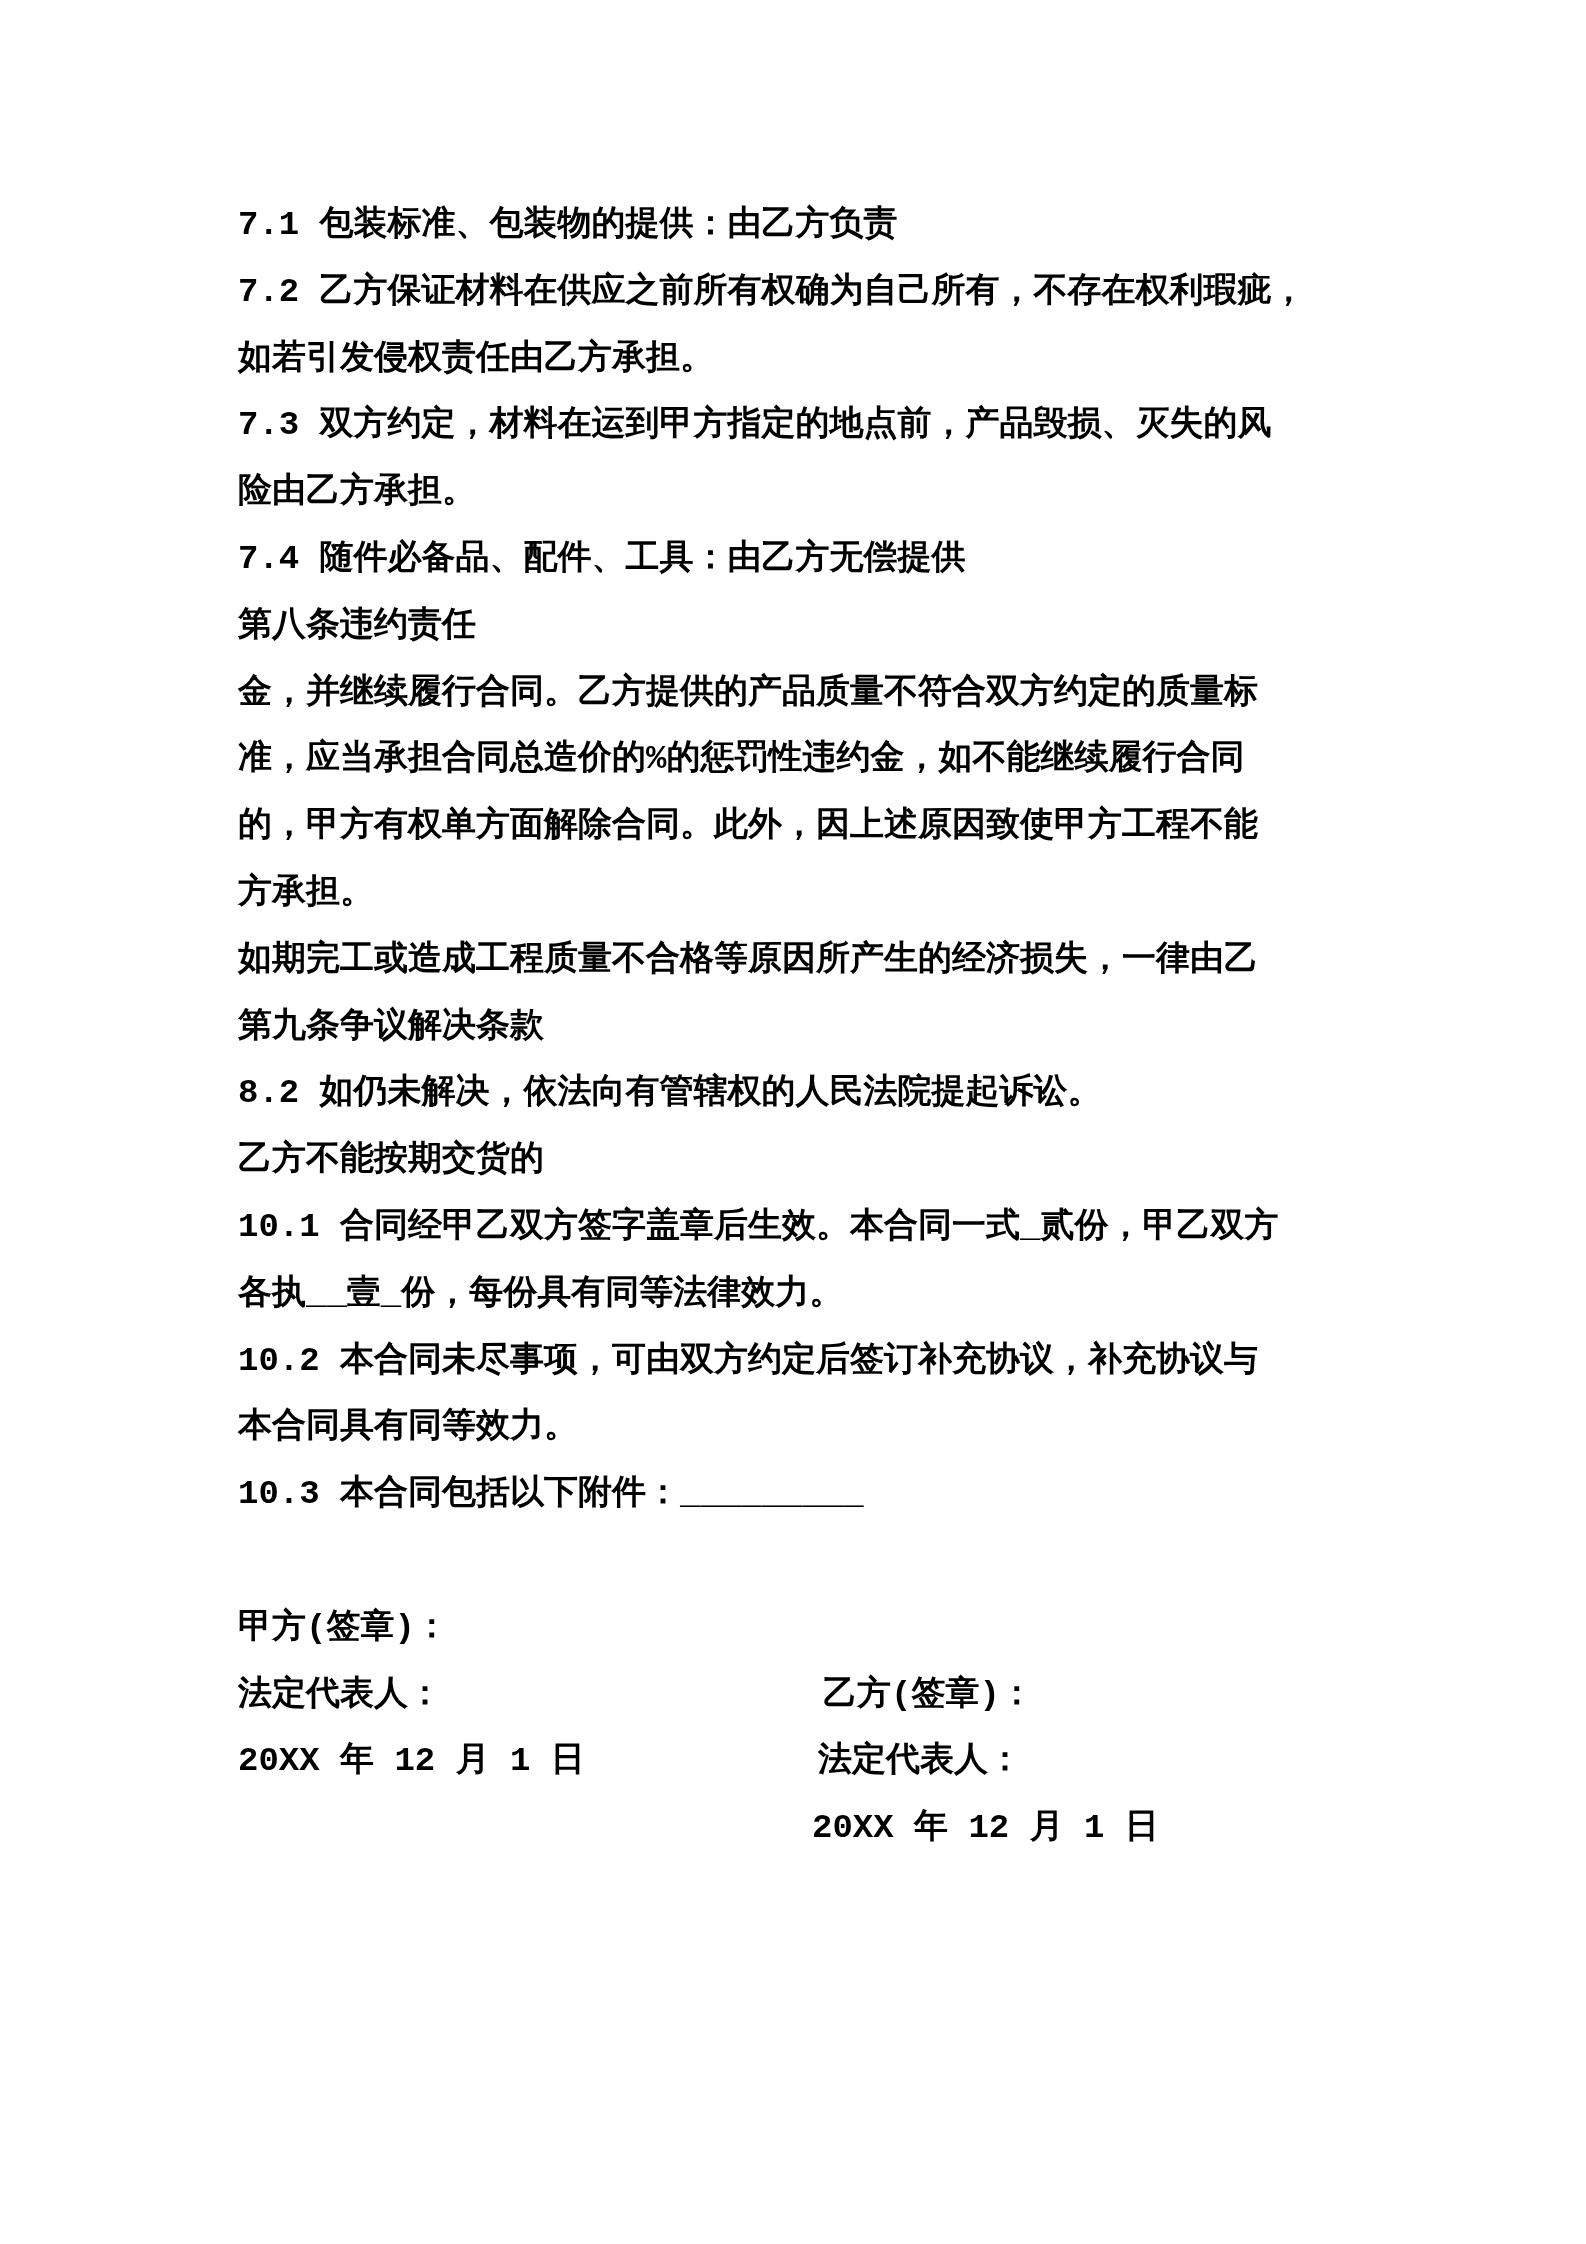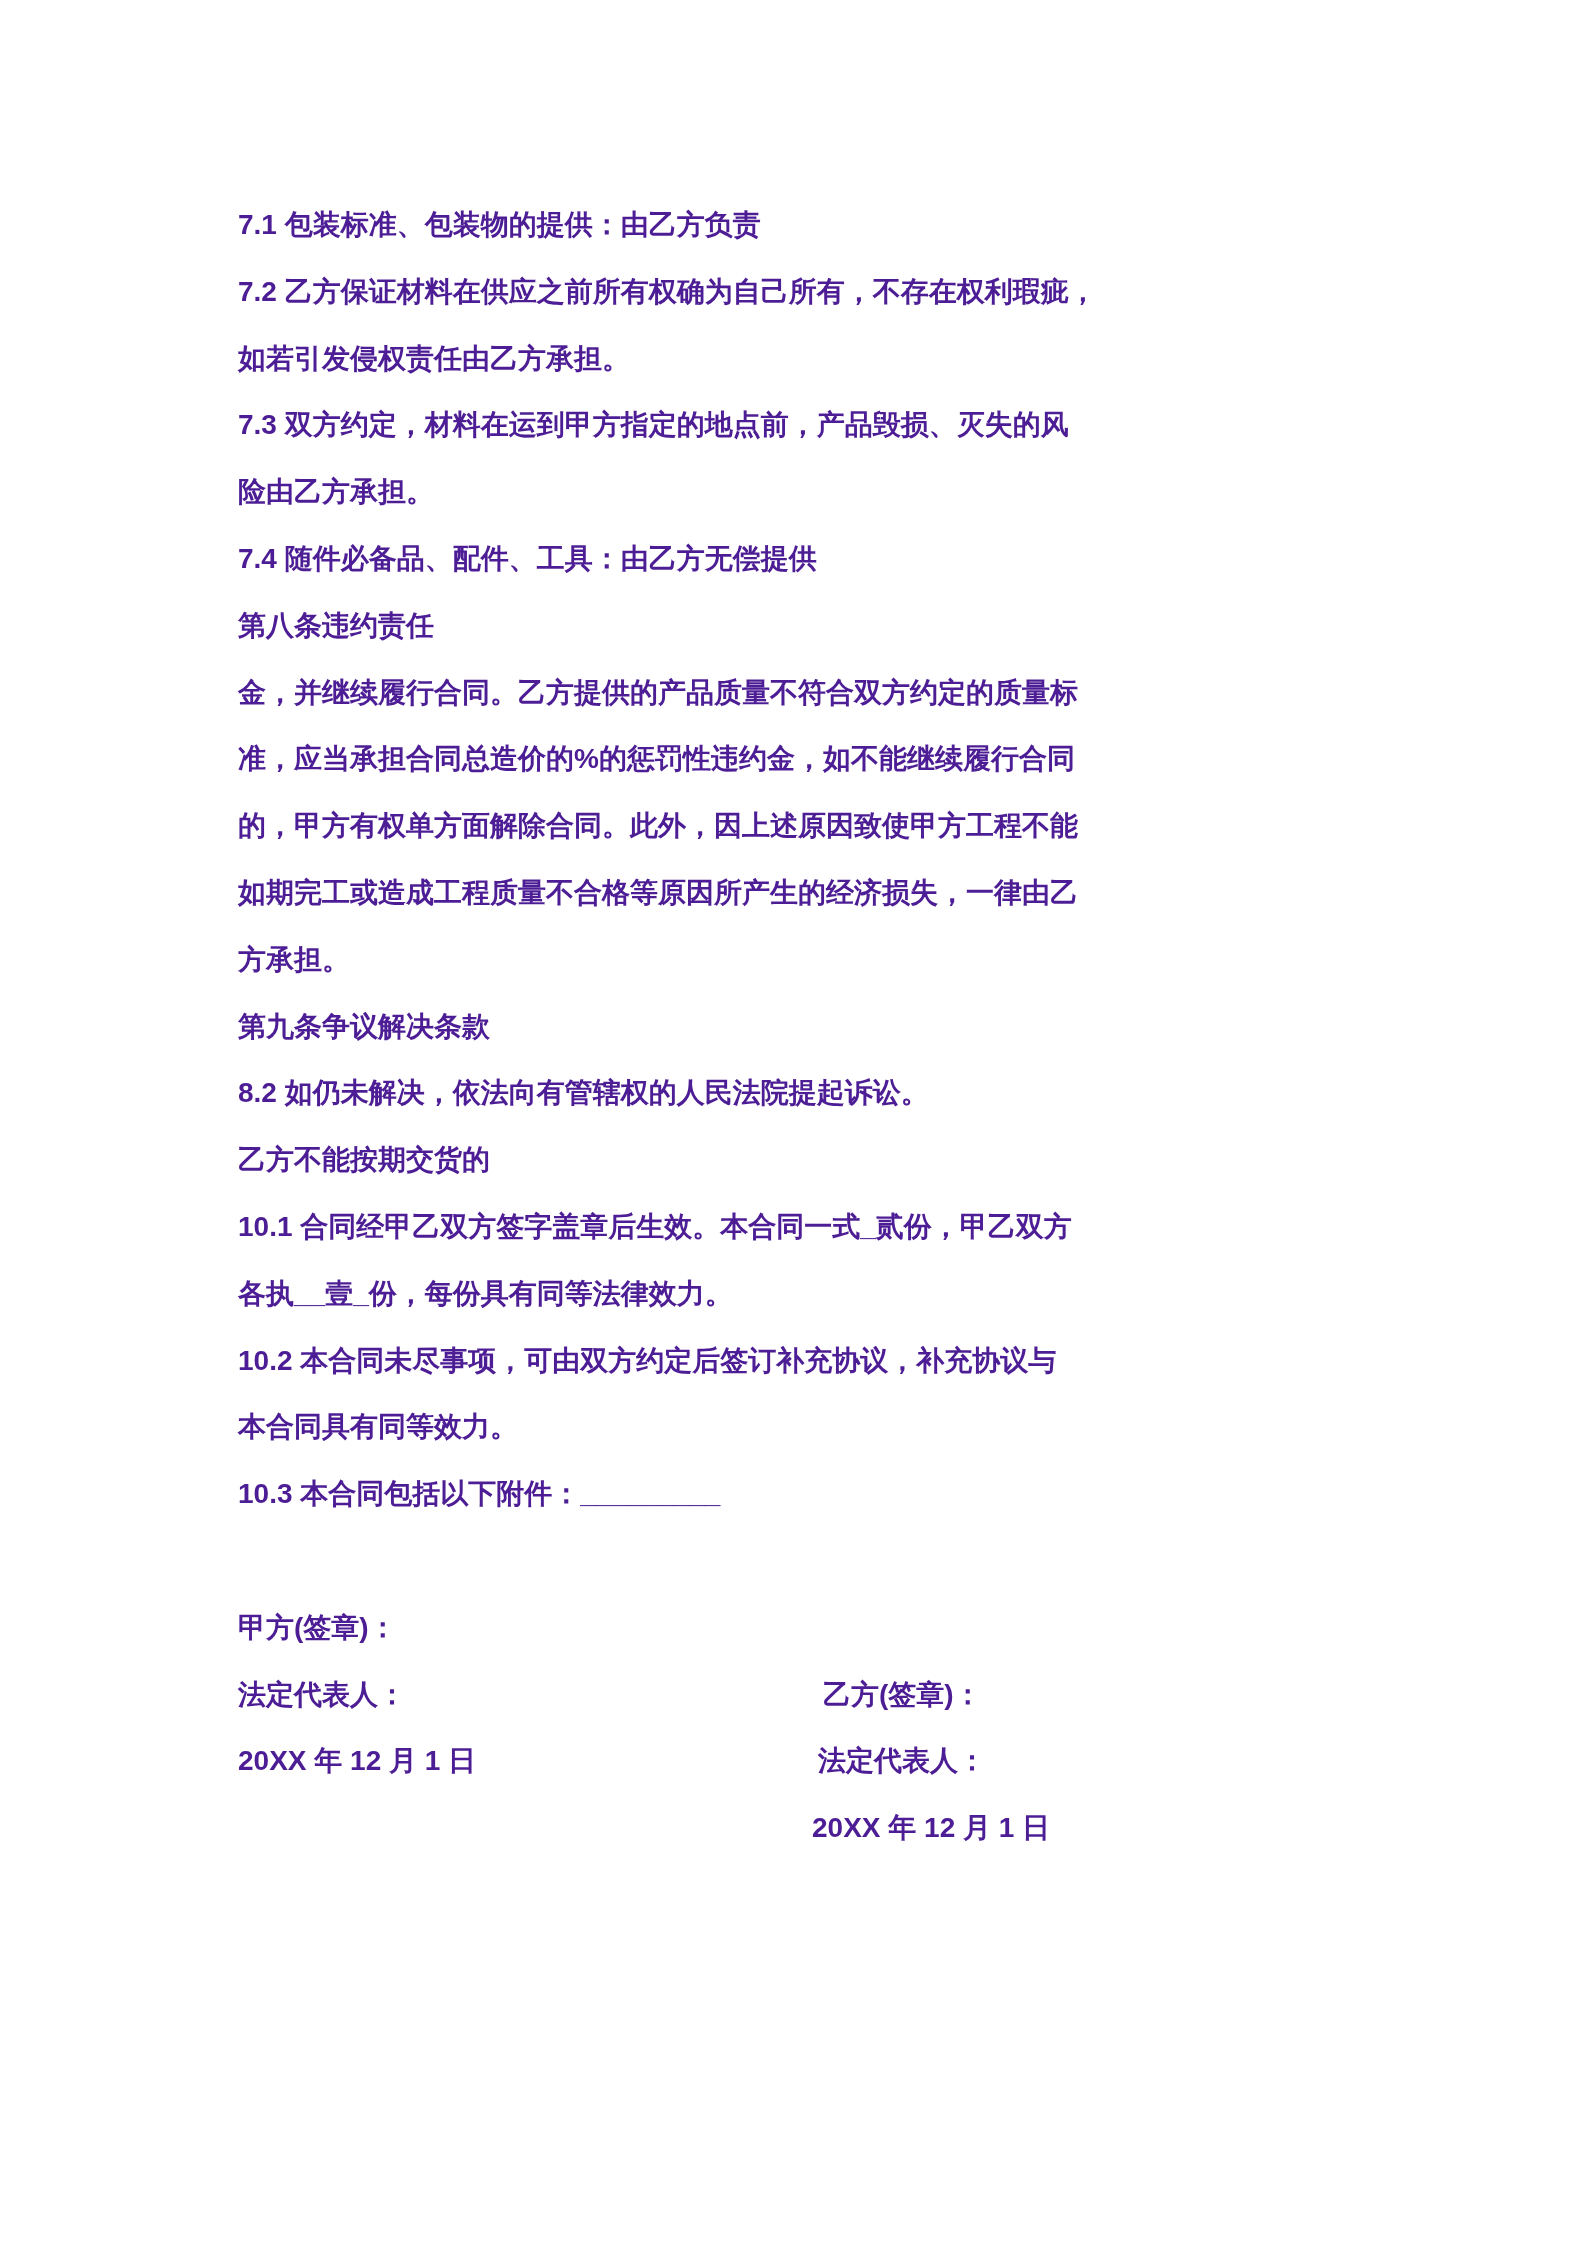--- a/index.html
+++ b/index.html
@@ -17,24 +17,24 @@
   }
   .content {
     position: absolute;
     left: 238px;
     top: 192px;
     width: 1112px;
   }
   .line {
     height: 66.8px;
     line-height: 66.8px;
-    font-family: Liberation Sans, sans-serif;
+    font-family: Liberation Mono, monospace;
     font-weight: 700;
-    font-size: 28px;
-    color: #4c1d95;
+    font-size: 34px;
+    color: #000000;
     white-space: pre;
     letter-spacing: 0;
   }
   .sig-row { position: relative; }
   .col-a { position: absolute; left: 0; }
   .col-b { position: absolute; }
   .col-b-sign { left: 585px; text-align: center; }
   .col-b-rep  { left: 580px; }
   .col-b-date { left: 574px; }
 </style>
@@ -46,22 +46,22 @@
     <div class="line">7.1 包装标准、包装物的提供：由乙方负责</div>
     <div class="line">7.2 乙方保证材料在供应之前所有权确为自己所有，不存在权利瑕疵，</div>
     <div class="line">如若引发侵权责任由乙方承担。</div>
     <div class="line">7.3 双方约定，材料在运到甲方指定的地点前，产品毁损、灭失的风</div>
     <div class="line">险由乙方承担。</div>
     <div class="line">7.4 随件必备品、配件、工具：由乙方无偿提供</div>
     <div class="line">第八条违约责任</div>
     <div class="line">金，并继续履行合同。乙方提供的产品质量不符合双方约定的质量标</div>
     <div class="line">准，应当承担合同总造价的%的惩罚性违约金，如不能继续履行合同</div>
     <div class="line">的，甲方有权单方面解除合同。此外，因上述原因致使甲方工程不能</div>
+    <div class="line">方承担。</div>
     <div class="line">如期完工或造成工程质量不合格等原因所产生的经济损失，一律由乙</div>
-    <div class="line">方承担。</div>
     <div class="line">第九条争议解决条款</div>
     <div class="line">8.2 如仍未解决，依法向有管辖权的人民法院提起诉讼。</div>
     <div class="line">乙方不能按期交货的</div>
     <div class="line">10.1 合同经甲乙双方签字盖章后生效。本合同一式_贰份，甲乙双方</div>
     <div class="line">各执__壹_份，每份具有同等法律效力。</div>
     <div class="line">10.2 本合同未尽事项，可由双方约定后签订补充协议，补充协议与</div>
     <div class="line">本合同具有同等效力。</div>
     <div class="line">10.3 本合同包括以下附件：_________</div>
 
     <div class="line sig-row">

